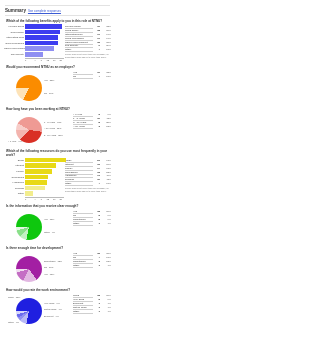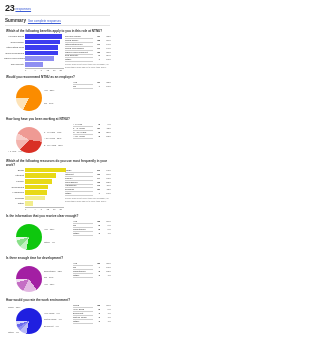--- a/index.html
+++ b/index.html
@@ -54,24 +54,20 @@
   .tnameu{border-bottom:0.4px solid #cfcfcf;}
   .tcount{width:7px;text-align:right;font-size:2.5px;line-height:3px;font-weight:bold;color:#222;}
   .tpct{width:11px;text-align:right;font-size:2.4px;line-height:3px;color:#555;}
   .tnote{font-size:2.1px;line-height:2.9px;color:#777;margin-top:1.2px;}
 </style>
 </head>
 <body>
 
 <div class="page">
 
-  <div class="hdr">
-    <span class="hdr-count">23</span>
-    <a class="hdr-link">responses</a>
-  </div>
   <div class="rule"></div>
   <div class="sumrow">
     <span class="sumtitle">Summary</span>
     <a class="sumlinks">See complete responses</a>
   </div>
   <div class="rule"></div>
 
   <div id="questions">
       <div class="qblock">
         <div class="qtitle">Which of the following benefits apply to you in this role at NTNU?</div>

